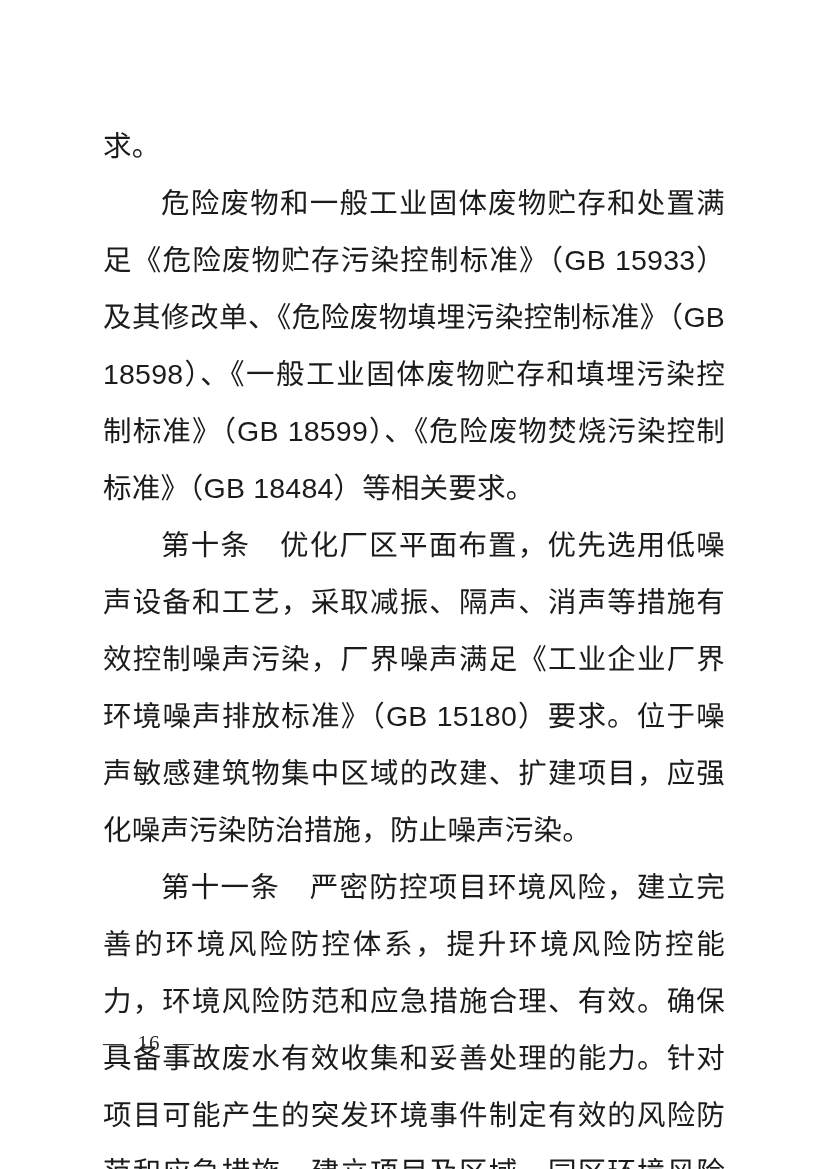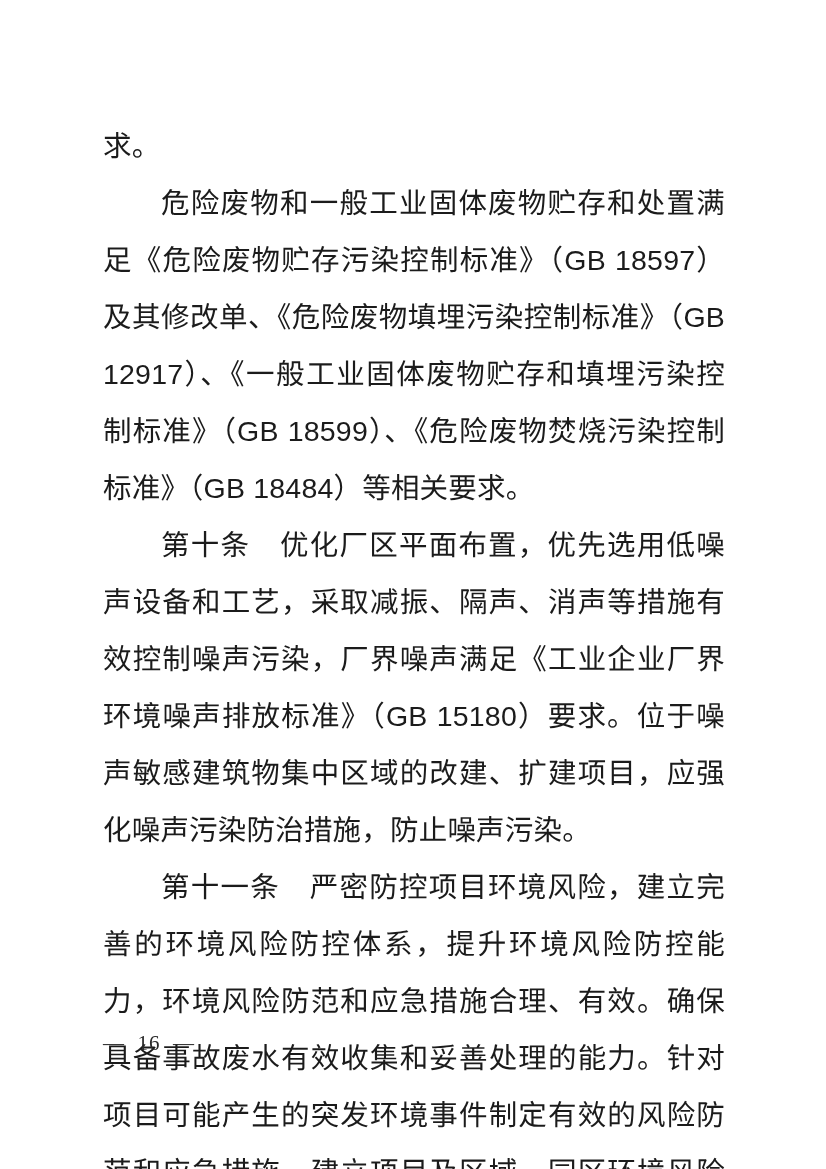--- a/index.html
+++ b/index.html
@@ -59,21 +59,21 @@
 </style>
 </head>
 <body>
 
 <div id="page">
 
   <div id="doc-body">
 
     <p class="para last-line-left">求。</p>
 
-    <p class="para indent last-line-left">危险废物和一般工业固体废物贮存和处置满足《危险废物贮存污染控制标准》（GB 18597）及其修改单、《危险废物填埋污染控制标准》（GB 12917）、《一般工业固体废物贮存和填埋污染控制标准》（GB 18599）、《危险废物焚烧污染控制标准》（GB 18484）等相关要求。</p>
+    <p class="para indent last-line-left">危险废物和一般工业固体废物贮存和处置满足《危险废物贮存污染控制标准》（GB 15933）及其修改单、《危险废物填埋污染控制标准》（GB 18598）、《一般工业固体废物贮存和填埋污染控制标准》（GB 18599）、《危险废物焚烧污染控制标准》（GB 18484）等相关要求。</p>
 
     <p class="para indent last-line-left">第十条　优化厂区平面布置，优先选用低噪声设备和工艺，采取减振、隔声、消声等措施有效控制噪声污染，厂界噪声满足《工业企业厂界环境噪声排放标准》（GB 15180）要求。位于噪声敏感建筑物集中区域的改建、扩建项目，应强化噪声污染防治措施，防止噪声污染。</p>
 
     <p class="para indent last-line-left">第十一条　严密防控项目环境风险，建立完善的环境风险防控体系，提升环境风险防控能力，环境风险防范和应急措施合理、有效。确保具备事故废水有效收集和妥善处理的能力。针对项目可能产生的突发环境事件制定有效的风险防范和应急措施，建立项目及区域、园区环境风险防范与应急管理体系，提出运行期突发环境事</p>
 
   </div>
 
   <div class="footer">—  16  —</div>
 
 </div>

